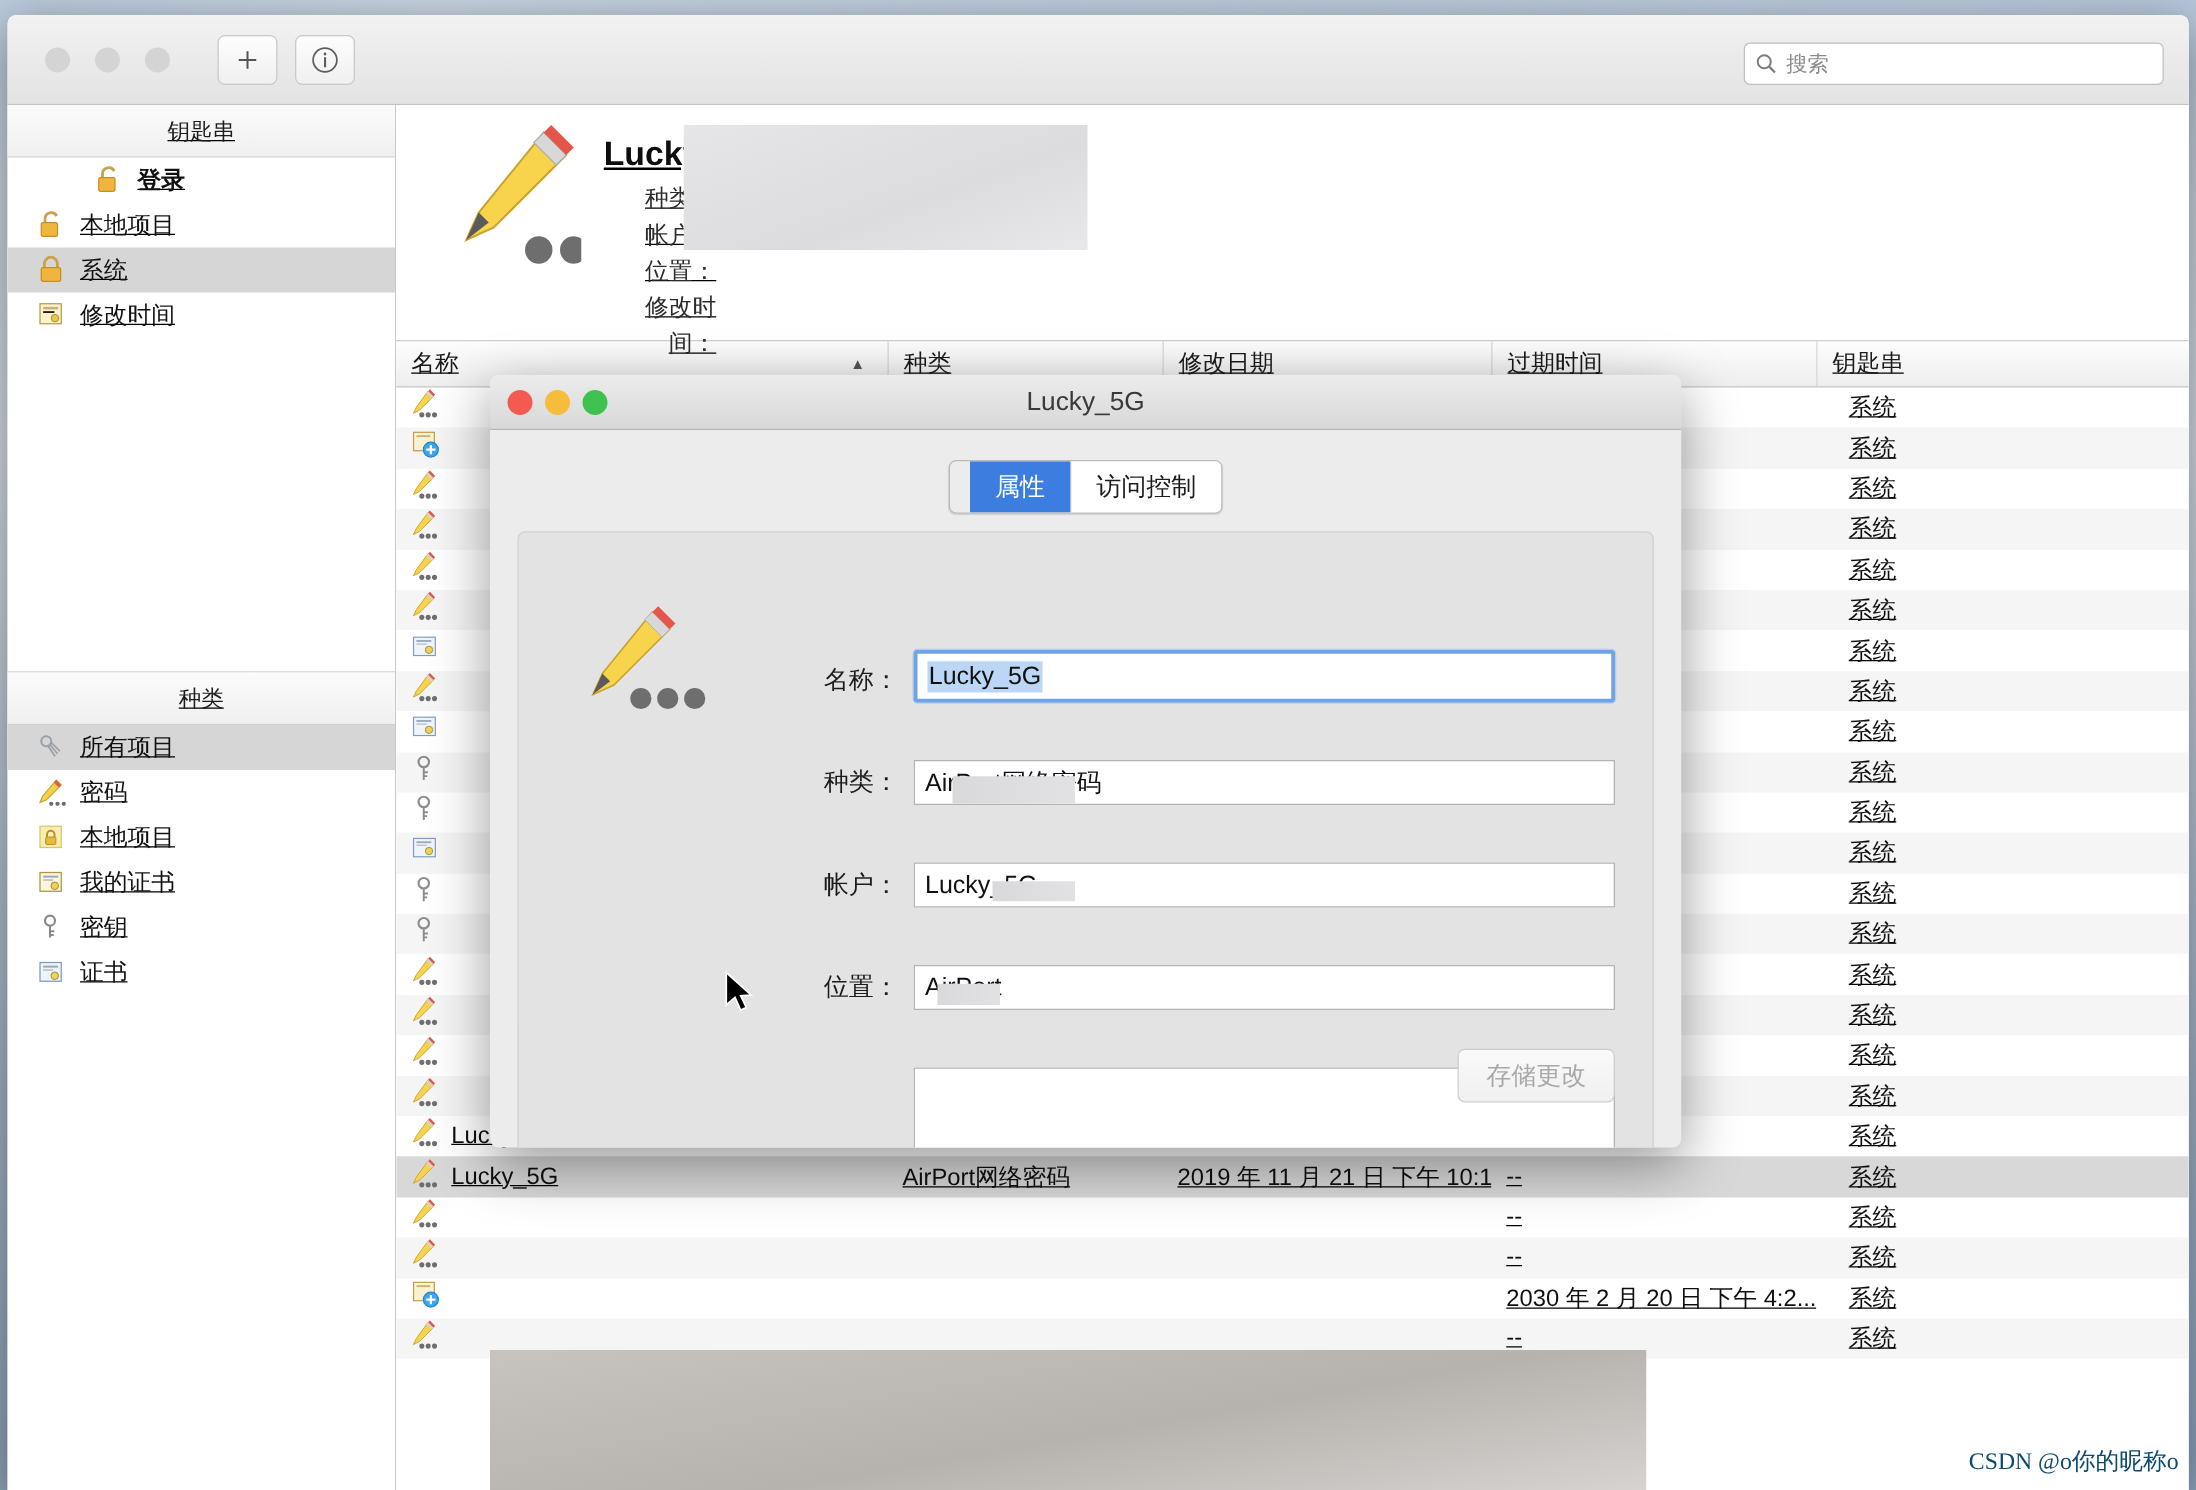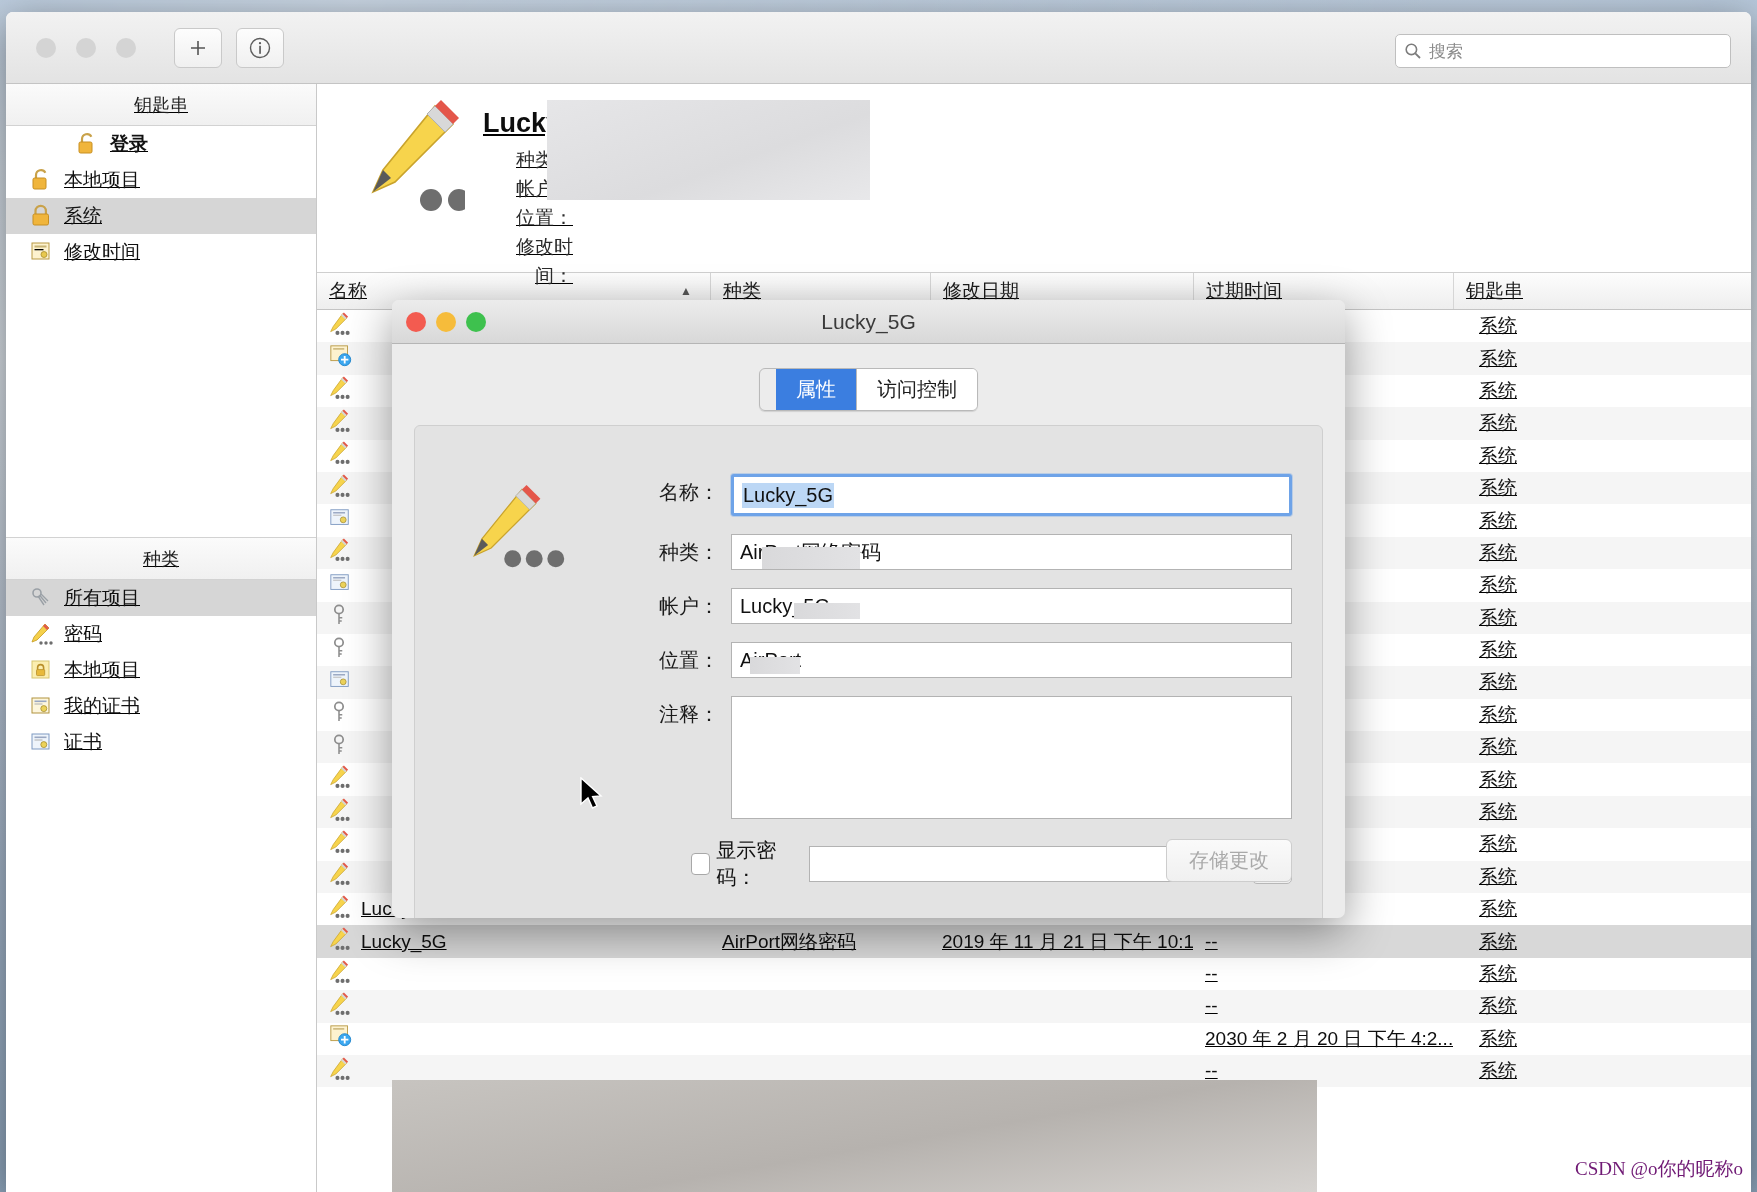--- a/index.html
+++ b/index.html
@@ -183,21 +183,21 @@
     margin: 14px 22px 0 22px;
     height: 500px;
     background: #e3e3e3;
     border: 1px solid #cfcfcf;
     border-radius: 6px;
     position: relative;
   }
   .dlg-pencil { position: absolute; left: 50px; top: 48px; }
 
   .form { position:absolute; left: 232px; top: 48px; right: 30px; }
-  .frow { display:flex; align-items:flex-start; margin-bottom: 18px; }
+  .frow { display:flex; align-items:flex-end; margin-bottom: 18px; margin-top: 46px; }
   .flabel { width: 84px; text-align: right; padding-right: 12px; font-size: 20px; color: #1b1b1b; line-height: 36px; }
   .finput {
     flex: 1; height: 36px; background:#fff; border:1px solid #b3b3b3;
     font-size: 20px; color:#111; display:flex; align-items:center; padding-left: 8px;
     position: relative; overflow: hidden;
   }
   .finput.focused {
     border: 3px solid #6ea3e8; height: 42px; border-radius: 3px;
     box-shadow: 0 0 0 1px rgba(110,163,232,.35);
   }
@@ -226,21 +226,21 @@
     background: linear-gradient(180deg,#fafafa,#f0f0f0);
     border: 1px solid #cdcdcd; border-radius: 6px;
   }
 
   
   #cursor { position:absolute; left: 573px; top: 765px; z-index: 50; }
 
   
   #watermark {
     position: absolute; right: 14px; bottom: 10px;
-    font-size: 19px; color: #701a75; z-index: 60;
+    font-size: 19px; color: #0c4a6e; z-index: 60;
     font-family: "Liberation Serif", serif;
   }
 </style>
 </head>
 <body>
 
 <div id="desktop"></div>
 
 <div id="main-window">
 
@@ -366,20 +366,29 @@
             <svg width="24" height="24" viewBox="0 0 24 24">
               <rect x="3" y="4" width="17" height="15" fill="#fdf6dd" stroke="#b1933f" stroke-width="1"></rect>
               <rect x="5.5" y="6.5" width="12" height="1.6" fill="#9aa7c2"></rect>
               <rect x="5.5" y="9.4" width="8" height="1.2" fill="#b9b9b9"></rect>
               <circle cx="14.8" cy="14.6" r="3" fill="#ecd25a" stroke="#a68d30" stroke-width=".8"></circle>
             </svg>
           </span>
           <span>我的证书</span>
         </div>
 
+        <div class="side-row">
+          <span class="side-ico">
+            <svg width="24" height="24" viewBox="0 0 24 24">
+              <circle cx="11" cy="6.5" r="4" fill="none" stroke="#8a8a8a" stroke-width="1.7"></circle>
+              <path d="M11 10.5 V20 M11 15 H14.5 M11 18 H14" stroke="#8a8a8a" stroke-width="1.6" fill="none"></path>
+            </svg>
+          </span>
+          <span>密钥</span>
+        </div>
 
         <div class="side-row">
           <span class="side-ico">
             <svg width="24" height="24" viewBox="0 0 24 24">
               <rect x="3" y="4" width="17" height="15" fill="#eef4fb" stroke="#7f9ac2" stroke-width="1"></rect>
               <rect x="5.5" y="6.5" width="12" height="1.6" fill="#9aa7c2"></rect>
               <rect x="5.5" y="9.4" width="8" height="1.2" fill="#b9b9b9"></rect>
               <circle cx="14.8" cy="14.6" r="3" fill="#ecd25a" stroke="#a68d30" stroke-width=".8"></circle>
             </svg>
           </span>

